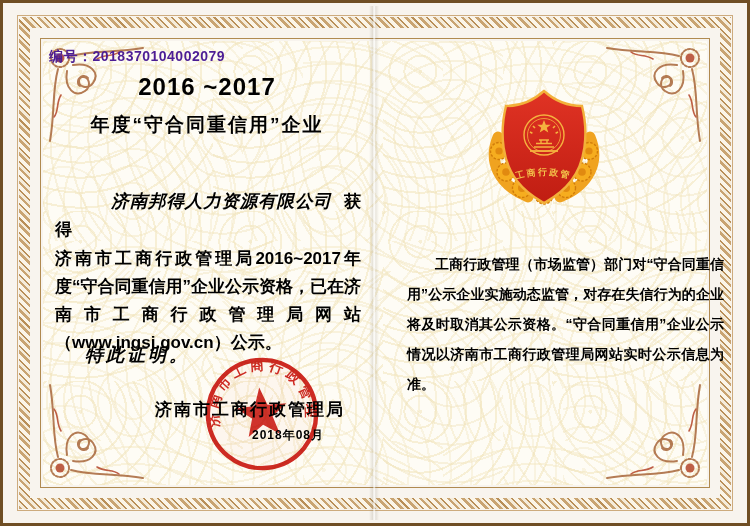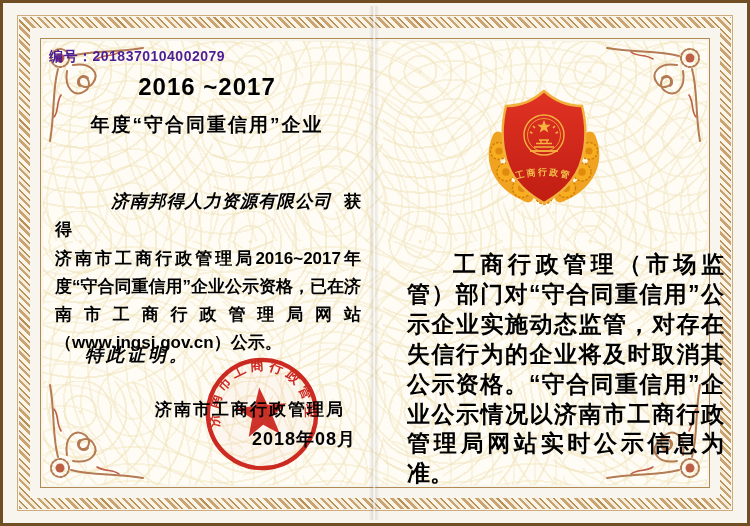--- a/index.html
+++ b/index.html
@@ -62,28 +62,28 @@
     line-height:28.3px;text-align:justify;text-justify:inter-character;
   }
   .body-par .indent{display:inline-block;width:56px;}
   .body-par .company{
     font-family:"DejaVu Serif","Liberation Serif",serif;
     font-style:italic;font-weight:600;font-size:17.5px;letter-spacing:.5px;
   }
   .body-par .gap{display:inline-block;width:12px;}
   .closing{left:82px;top:340px;font-size:18px;font-weight:700;letter-spacing:3px;font-style:italic;}
   .issuer{left:152px;top:395px;font-size:17px;font-weight:700;letter-spacing:2px;z-index:5;}
-  .cert-date{left:208px;top:424px;font-size:18px;font-weight:700;letter-spacing:1px;z-index:5;padding-left:41px;}
+  .cert-date{left:208px;top:424px;font-size:12px;font-weight:700;letter-spacing:1px;z-index:5;padding-left:41px;}
   .stamp{
     position:absolute;left:200px;top:352px;width:118px;height:118px;z-index:6;
     mix-blend-mode:multiply;transform:rotate(-6deg);
   }
   .emblem{position:absolute;left:481px;top:82px;width:120px;height:122px;z-index:4;}
   .notice{
-    left:404px;top:247px;width:317px;font-size:23px;font-weight:700;
+    left:404px;top:247px;width:317px;font-size:14px;font-weight:700;
     line-height:29.9px;text-align:justify;text-justify:inter-character;text-indent:2em;
   }
 </style>
 </head>
 <body>
 
 <div class="photo-edge"></div>
 <div class="cert">
 
   <div class="rule-outer"></div>

